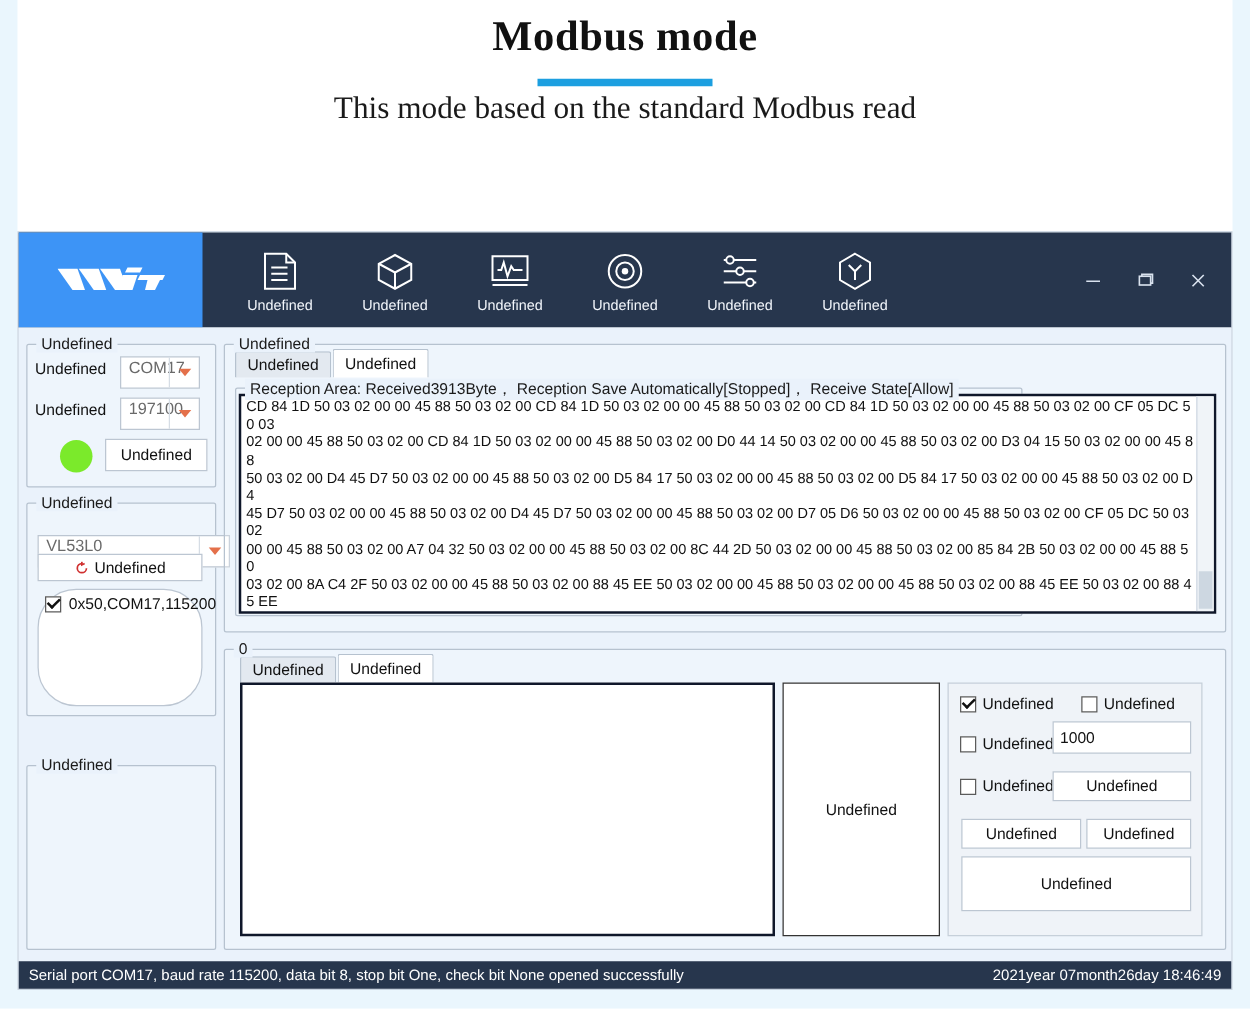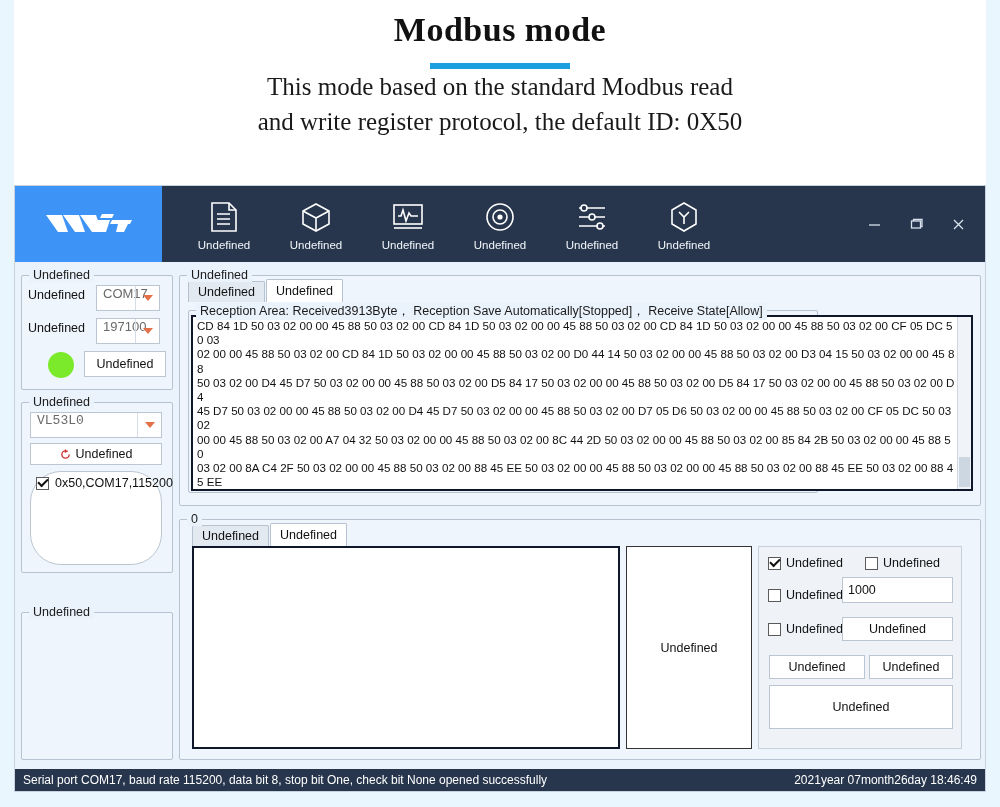--- a/index.html
+++ b/index.html
@@ -159,21 +159,20 @@
 </head>
 <body>
 
 <div id="root">
 
   <div class="banner">
     <div class="banner-title">Modbus mode</div>
     <div class="banner-rule"></div>
     <div class="banner-sub">
       <div>This mode based on the standard Modbus read</div>
-      <div>and write register protocol, the default ID: 0X50</div>
     </div>
   </div>
 
   <div class="app">
 
     <div class="titlebar">
 
       <div class="logo-box">
         <svg width="86" height="28" viewBox="0 0 86 28">
           <g fill="#ffffff">
@@ -304,21 +303,21 @@
 
           <div class="led" style="position:absolute; left:26px; top:76px;"></div>
           <div class="btn" style="position:absolute; left:62px; top:75px; width:82px; height:26px;">Undefined</div>
         </div>
       </div>
 
       <div class="gb" style="left:6px; top:133px; width:152px; height:178px;">
         <div class="gb-frame"></div>
         <div class="gb-cap">Undefined</div>
         <div class="gb-inner">
-          <div class="combo" style="position:absolute; left:8px; top:9px; width:132px;font-family:Liberation Mono, monospace;">
+          <div class="combo" style="position:absolute; left:8px; top:25px; width:154px;">
             <span class="val">VL53L0</span>
             <span class="arrow">
                 <i class="tri-down"></i>
               </span>
           </div>
           <div class="btn" style="position:absolute; left:8px; top:40px; width:132px; height:22px; gap:5px;">
             <svg width="11" height="11" viewBox="0 0 12 12" fill="none" stroke="#d03030" stroke-width="1.5">
               <path d="M10 6 A4 4 0 1 1 6 2"></path>
                 <path d="M6 0.5 L6 3.2 L8.4 2"></path>
             </svg>

